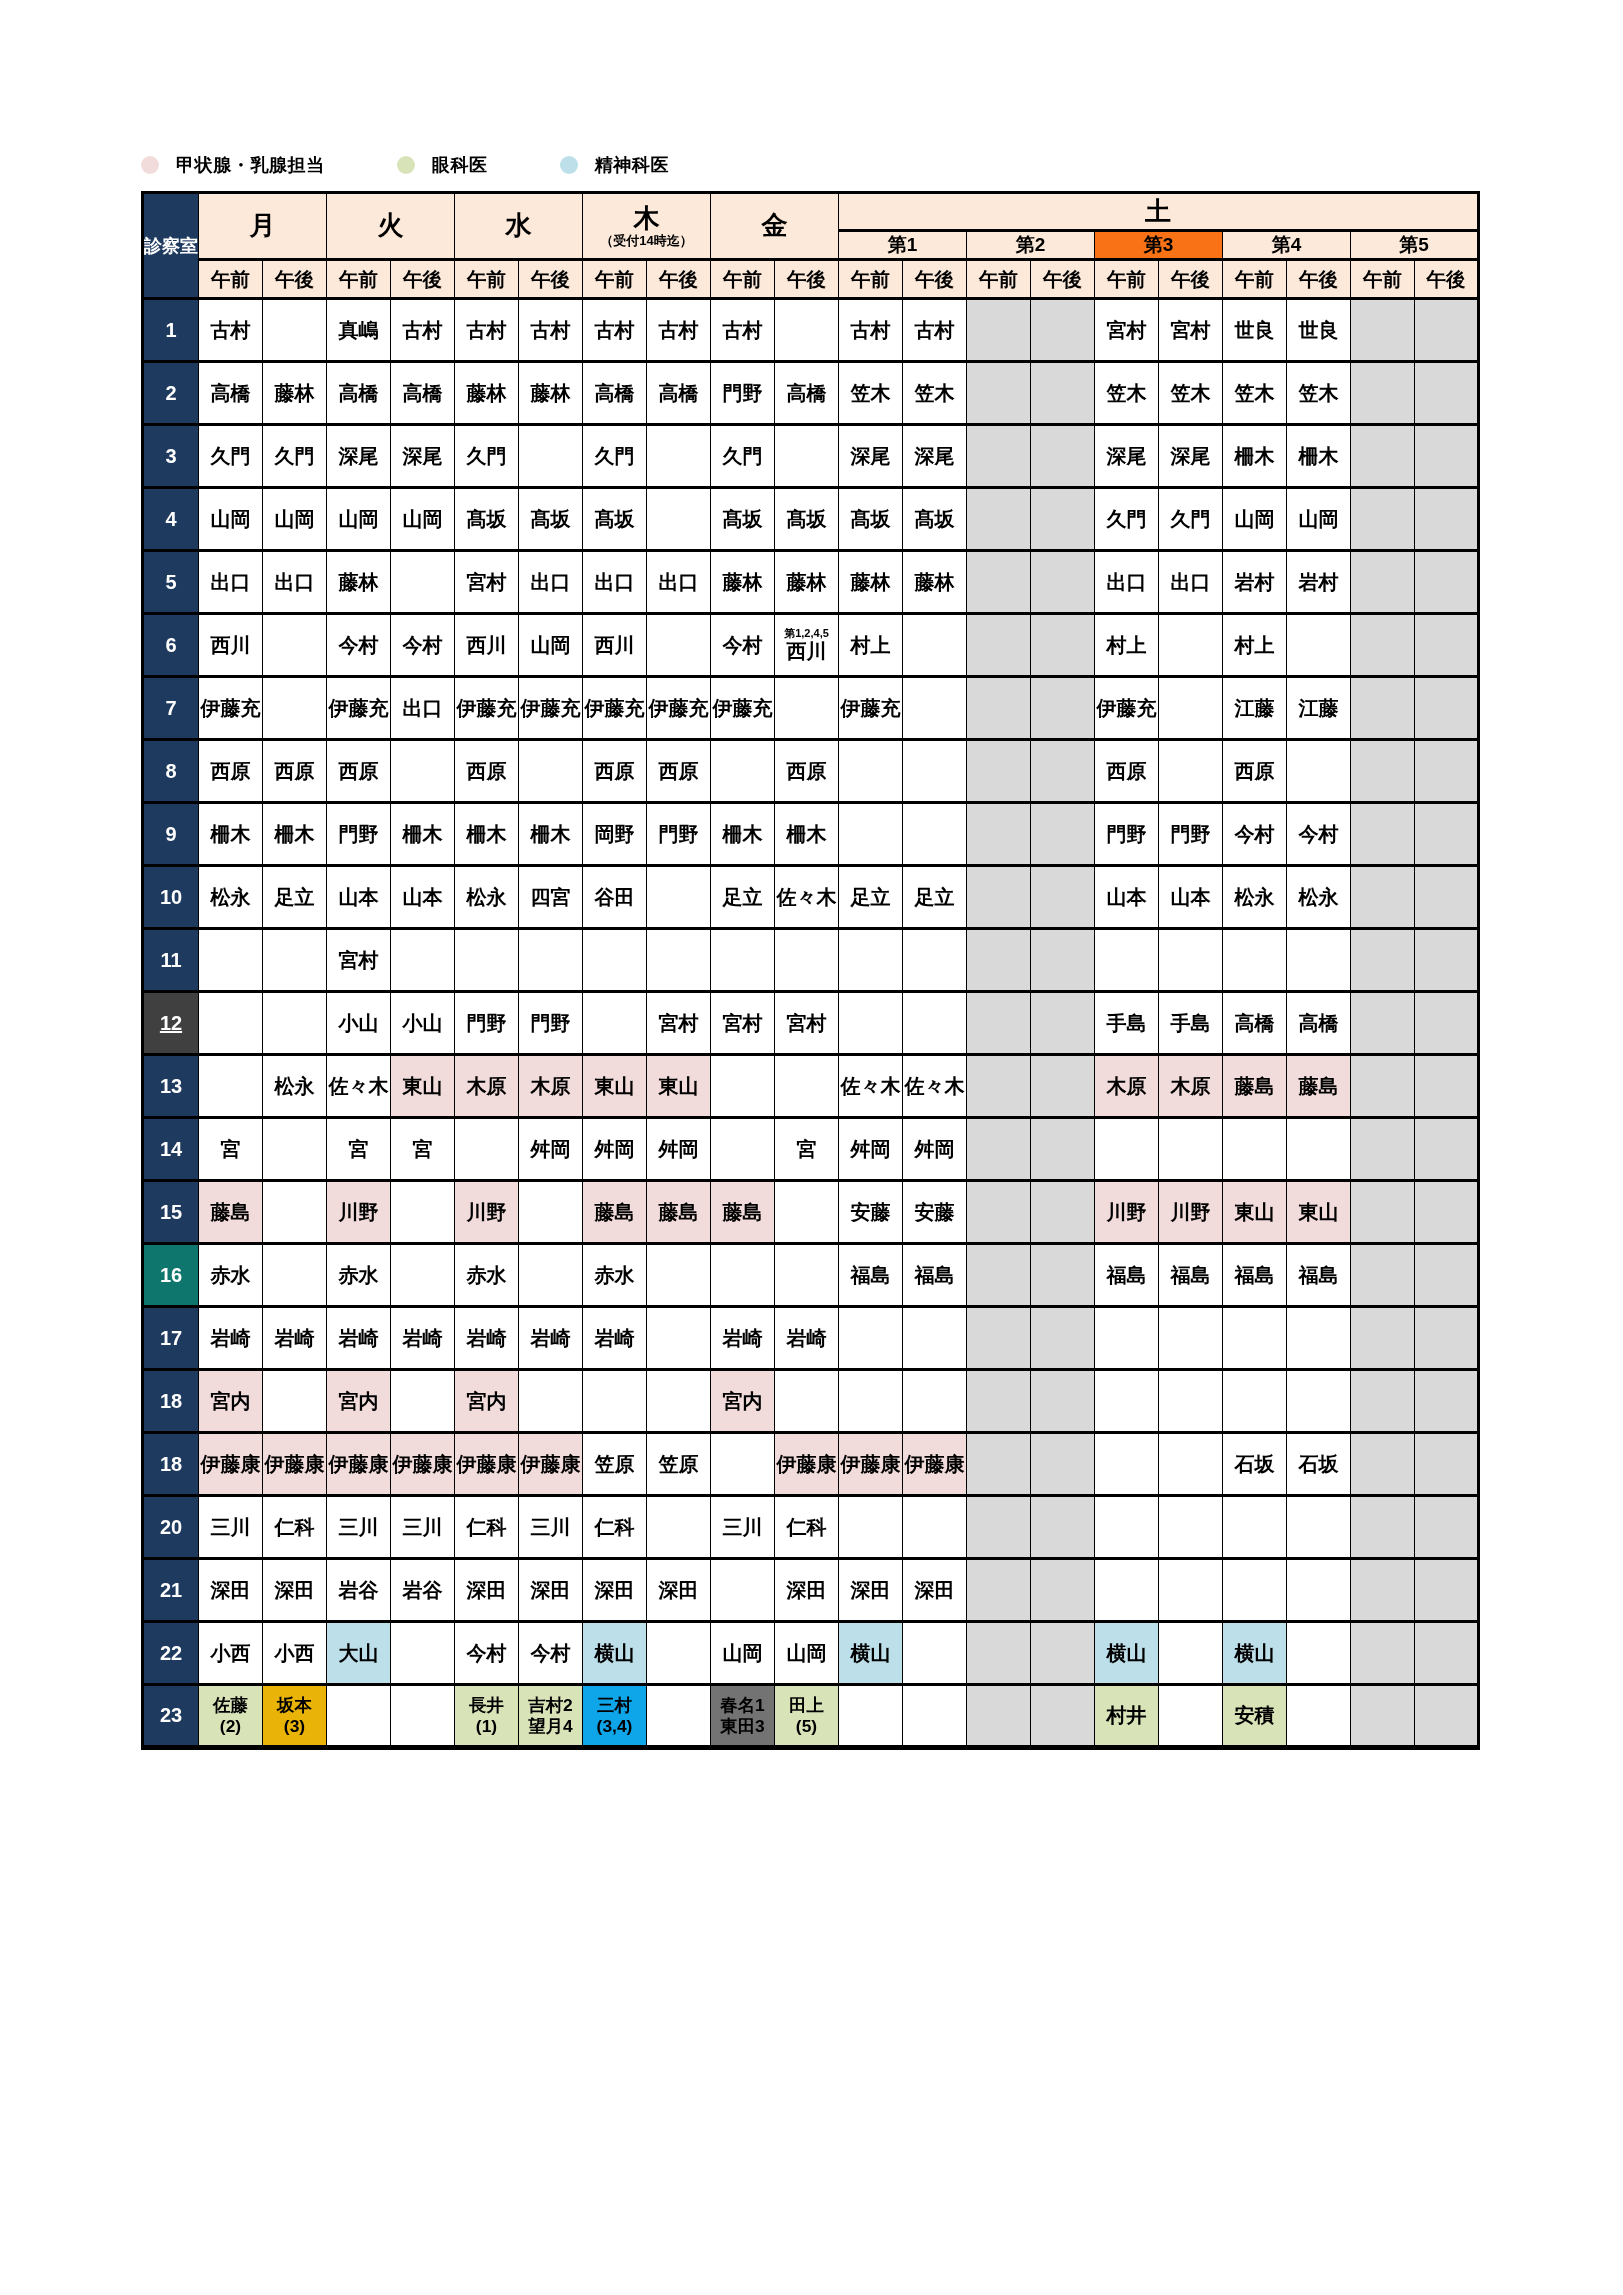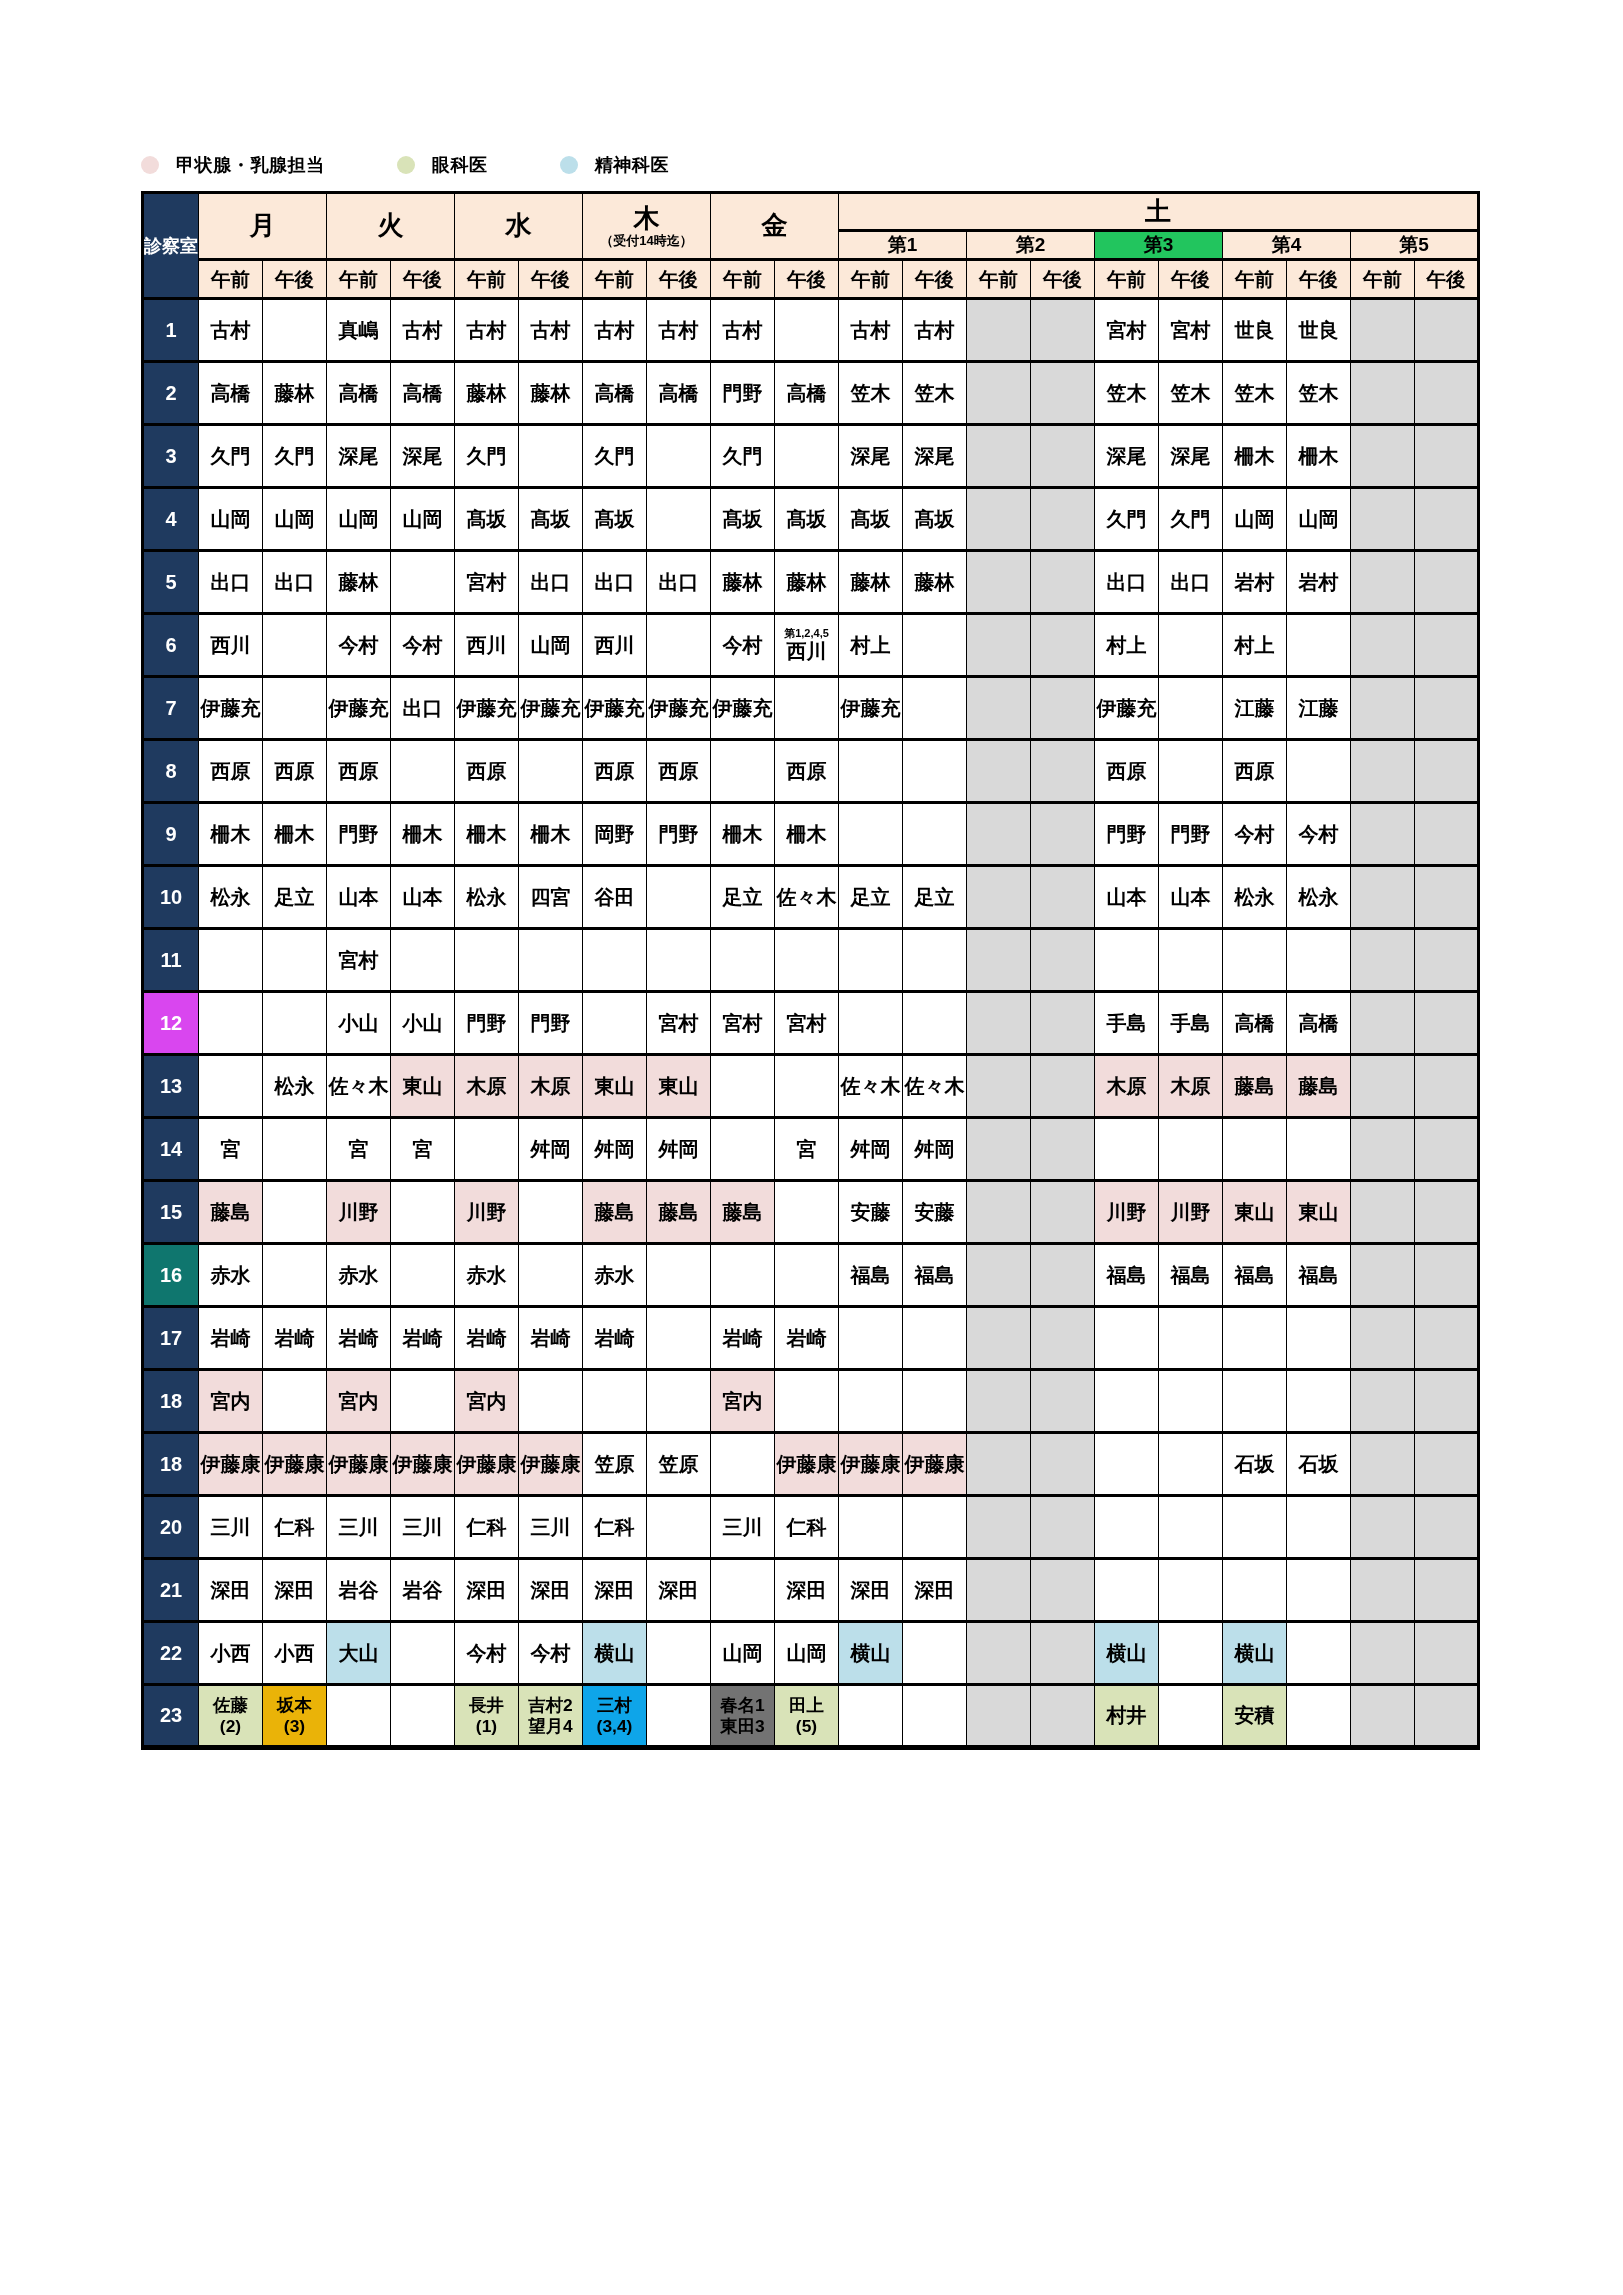--- a/index.html
+++ b/index.html
@@ -89,21 +89,21 @@
           <th class="day" colspan="2" rowspan="2" style="background: rgb(252, 233, 217);">月</th>
           <th class="day" colspan="2" rowspan="2" style="background: rgb(252, 233, 217);">火</th>
           <th class="day" colspan="2" rowspan="2" style="background: rgb(252, 233, 217);">水</th>
           <th class="day" colspan="2" rowspan="2" style="background: rgb(252, 233, 217);">木<span class="day-note">（受付14時迄）</span></th>
           <th class="day" colspan="2" rowspan="2" style="background: rgb(252, 233, 217);">金</th>
           <th class="sat" colspan="10" style="background: rgb(252, 233, 217);">土</th>
         </tr>
         <tr>
           <th class="week" colspan="2" style="background: rgb(252, 233, 217);">第1</th>
           <th class="week" colspan="2" style="background: rgb(252, 233, 217);">第2</th>
-          <th class="week" colspan="2" style="background: #22c55e;">第3</th>
+          <th class="week" colspan="2" style="background: #f97316;">第3</th>
           <th class="week" colspan="2" style="background: rgb(252, 233, 217);">第4</th>
           <th class="week" colspan="2" style="background: rgb(252, 233, 217);">第5</th>
         </tr>
         <tr>
           <th class="ampm" style="background: rgb(252, 233, 217);">午前</th>
           <th class="ampm" style="background: rgb(252, 233, 217);">午後</th>
           <th class="ampm" style="background: rgb(252, 233, 217);">午前</th>
           <th class="ampm" style="background: rgb(252, 233, 217);">午後</th>
           <th class="ampm" style="background: rgb(252, 233, 217);">午前</th>
           <th class="ampm" style="background: rgb(252, 233, 217);">午後</th>
@@ -374,21 +374,21 @@
           <td class="cell" style="background: rgb(217, 217, 217);"></td>
           <td class="cell" style="background: rgb(217, 217, 217);"></td>
           <td class="cell"></td>
           <td class="cell"></td>
           <td class="cell"></td>
           <td class="cell"></td>
           <td class="cell" style="background: rgb(217, 217, 217);"></td>
           <td class="cell" style="background: rgb(217, 217, 217);"></td>
         </tr>
         <tr>
-          <td class="room" style="background: #d946ef;">12</td>
+          <td class="room" style="background: #404040; text-decoration: underline;">12</td>
           <td class="cell"></td>
           <td class="cell"></td>
           <td class="cell">小山</td>
           <td class="cell">小山</td>
           <td class="cell">門野</td>
           <td class="cell">門野</td>
           <td class="cell"></td>
           <td class="cell">宮村</td>
           <td class="cell">宮村</td>
           <td class="cell">宮村</td>

